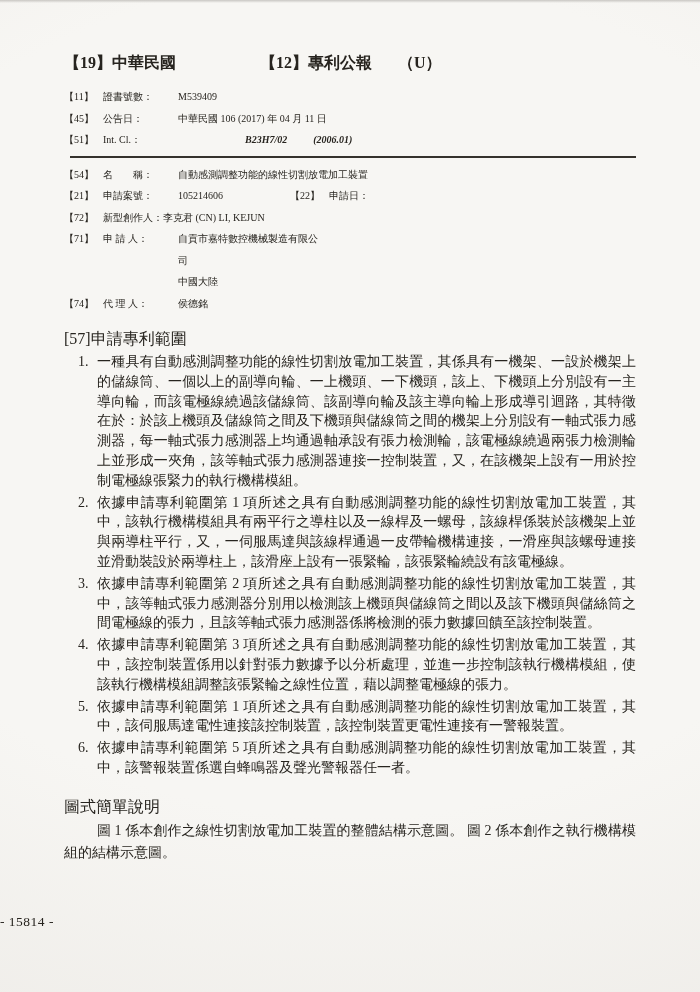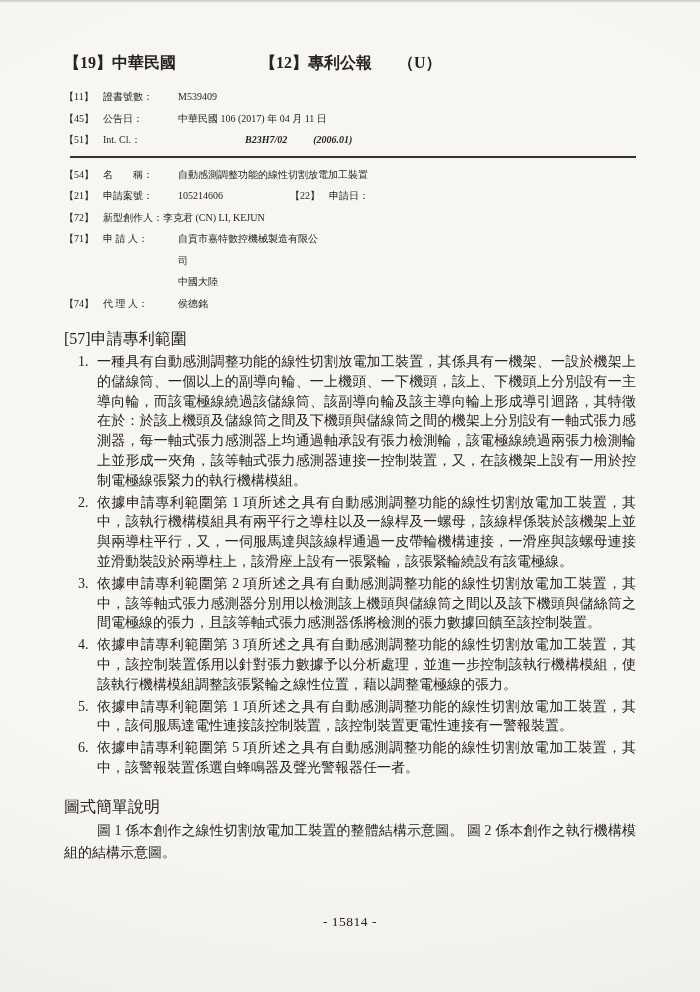--- a/index.html
+++ b/index.html
@@ -49,21 +49,21 @@
   }
   
   .figures { margin-top: 18px; }
   .figures p {
     margin: 2px 0 0 0; font-size: 14px; line-height: 22.5px;
     text-indent: 2.35em; text-align: justify; text-justify: inter-character;
   }
   
   .page-footer {
     position: absolute; left: 0; top: 914px; width: 700px;
-    text-align: center; font-size: 13.5px; letter-spacing: 0.5px;
+    font-size: 13.5px; letter-spacing: 0.5px;
   }
 </style>
 </head>
 <body>
 
 <div class="page">
 
   <div class="masthead">
     <span class="left"><span>【19】</span><span>中華民國</span></span>
     <span><span>【12】</span><span>專利公報</span></span>

